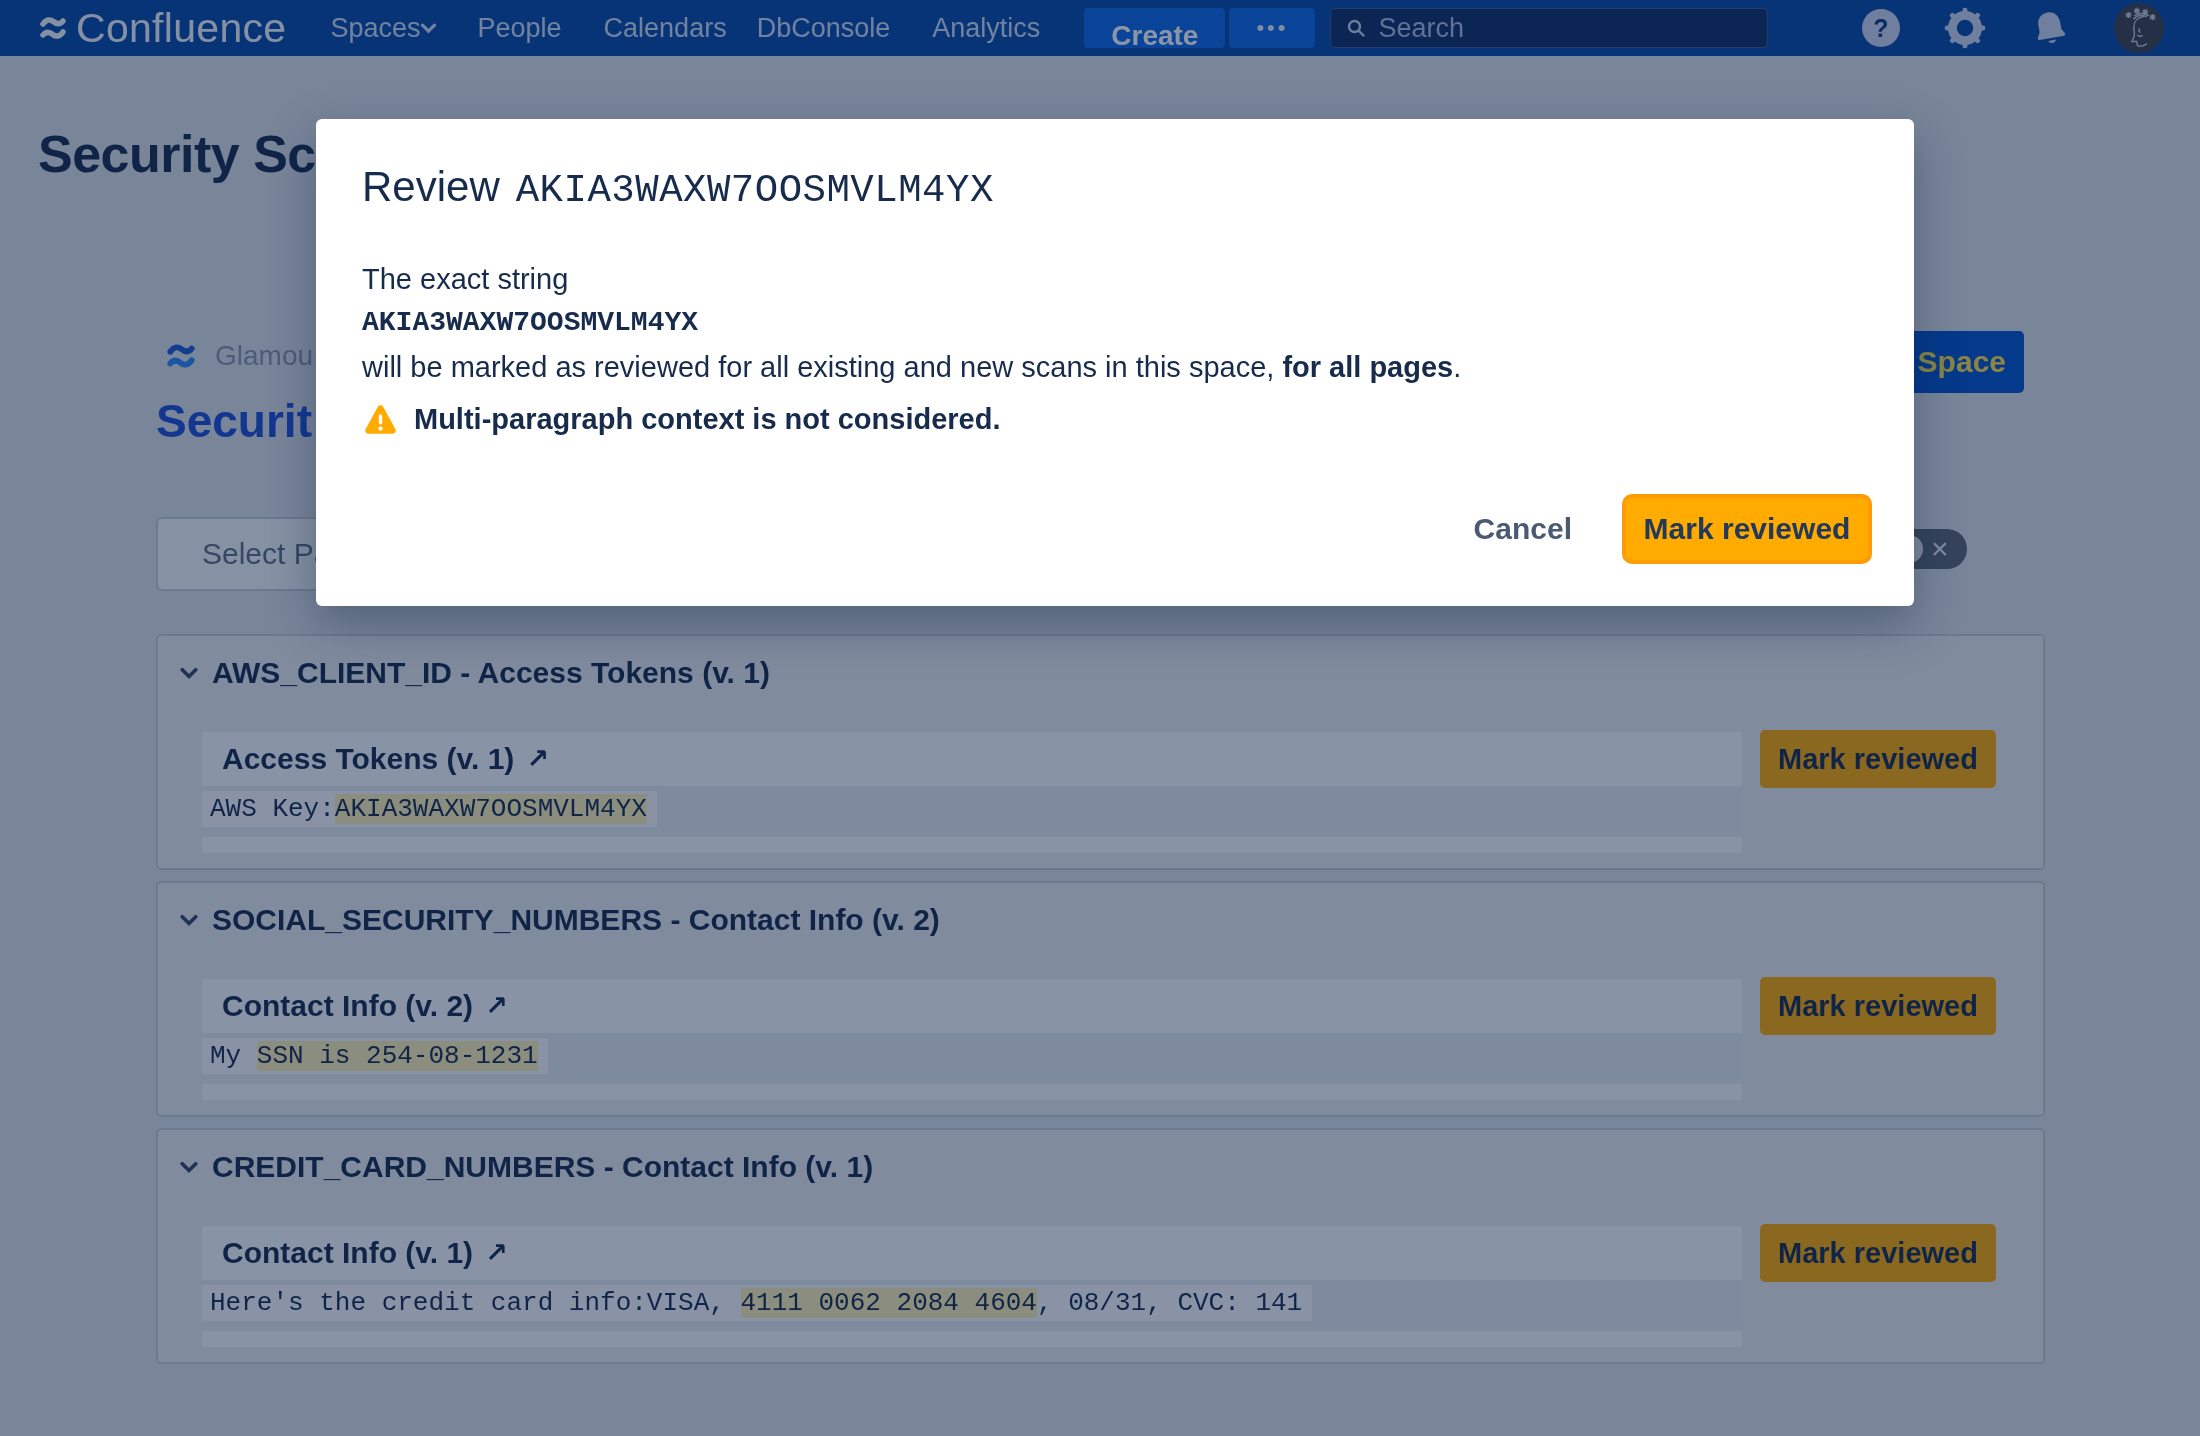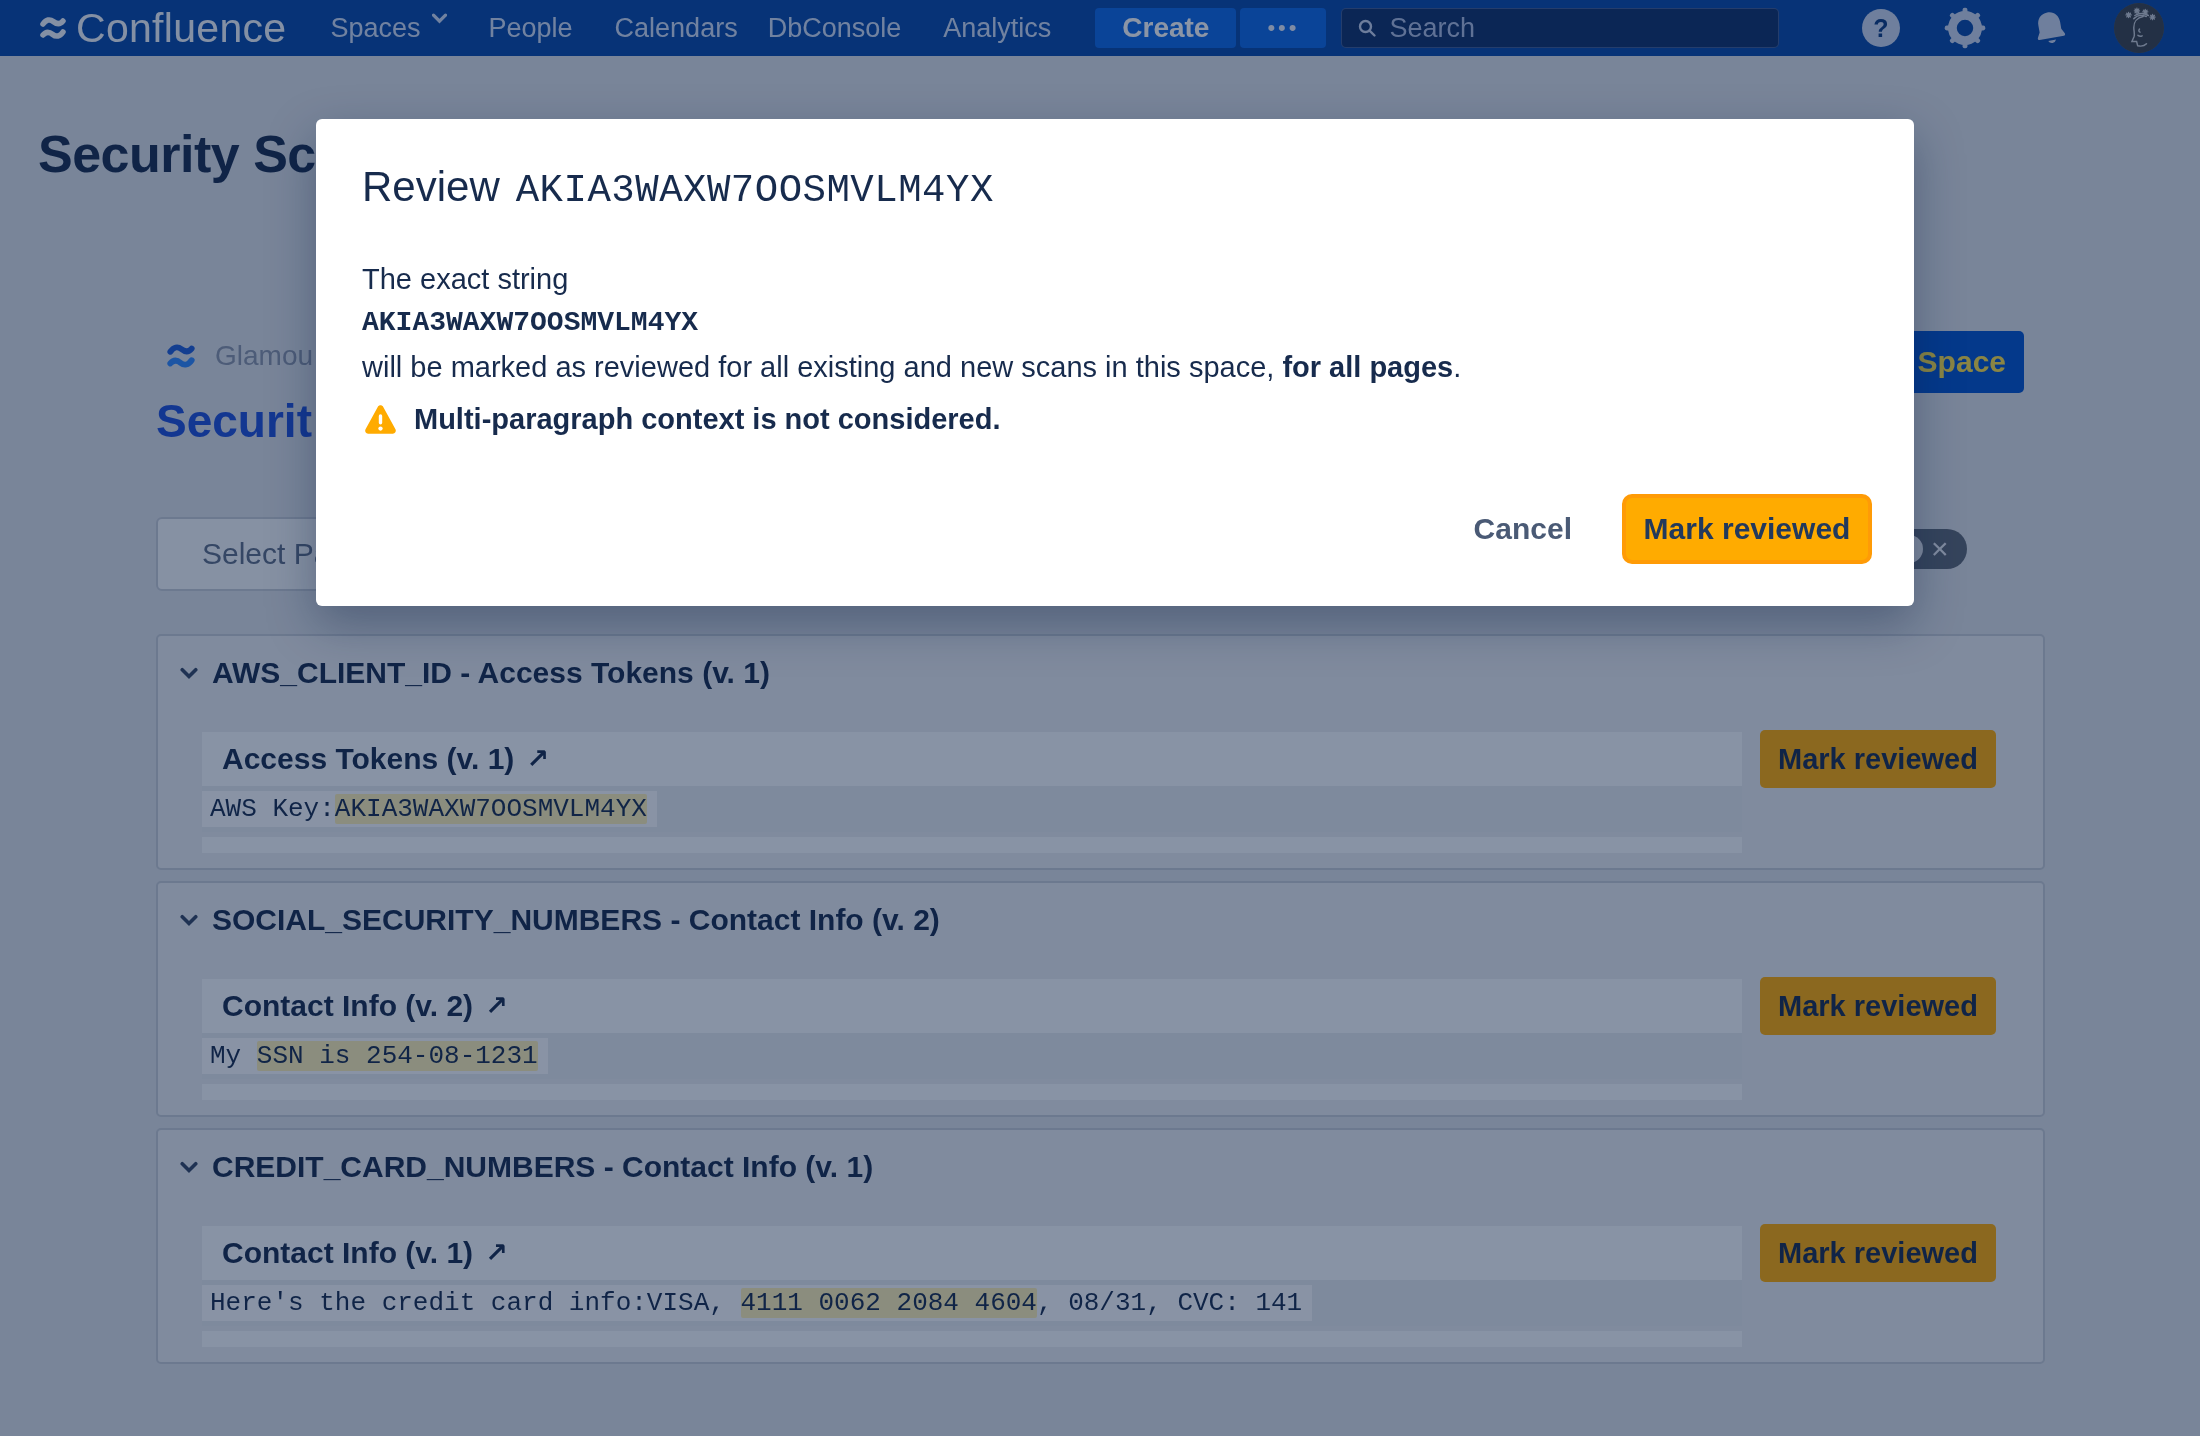--- a/index.html
+++ b/index.html
@@ -5,24 +5,24 @@
   * { margin:0; padding:0; box-sizing:border-box; }
   html,body { width:2200px; height:1436px; overflow:hidden;
     font-family:"Liberation Sans","DejaVu Sans",sans-serif; }
   .screen { position:relative; width:2200px; height:1436px; background:#DDE0E6; overflow:hidden; }
 
   
   .topnav { position:absolute; left:0; top:0; width:2200px; height:56px; background:#0747A6;
     display:flex; align-items:center; padding-left:38px; z-index:1; }
   .logo { display:flex; align-items:center; cursor:pointer; }
   .logo-word { color:#F2F5FB; font-size:41px; font-weight:500; margin-left:8px; letter-spacing:.3px; }
-  .nav-item { color:rgba(235,241,255,.88); font-size:27px; font-weight:500; display:flex; gap:11px; cursor:pointer; }
+  .nav-item { color:rgba(235,241,255,.88); font-size:27px; font-weight:500; display:flex; align-items:center; gap:0; cursor:pointer; }
   .mi-spaces { margin-left:44px; } .mi-people { margin-left:42px; } .mi-cal { margin-left:42px; }
   .mi-db { margin-left:30px; } .mi-an { margin-left:42px; }
-  .create-btn { margin-left:44px; height:40px; padding:4px 27px; background:#0C66E4; border:none; border-radius:4px;
+  .create-btn { margin-left:44px; height:40px; padding:12px 27px; background:#0C66E4; border:none; border-radius:4px;
     color:#FFFFFF; font-size:28px; font-weight:700; font-family:inherit; cursor:pointer; }
   .more-btn { margin-left:4px; height:40px; width:86px; background:#0C66E4; border:none; border-radius:4px;
     color:#E8EEFB; font-size:22px; letter-spacing:3px; cursor:pointer; display:flex; align-items:center; justify-content:center; }
   .searchbox { margin-left:15px; width:438px; height:40px; background:#0E2E66; border:1.5px solid rgba(120,145,200,.45);
     border-radius:5px; display:flex; align-items:center; padding:0 13px; gap:10px; }
   .searchbox input { flex:1; background:transparent; border:none; outline:none; color:#E8EEFB; font-size:27px; font-family:inherit; }
   .searchbox input::placeholder { color:#ADBCDF; }
   .nav-right { position:absolute; right:36px; top:0; height:56px; display:flex; align-items:center; gap:44px; }
   .help-circle { width:38px; height:38px; border-radius:50%; background:#CBD6EE; color:#0A3A80;
     display:flex; align-items:center; justify-content:center; font-size:25px; font-weight:700; cursor:pointer; }

